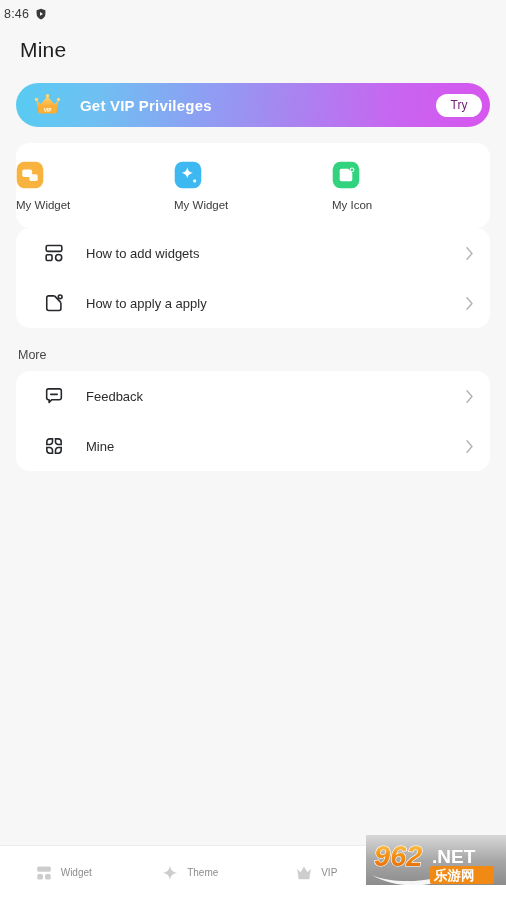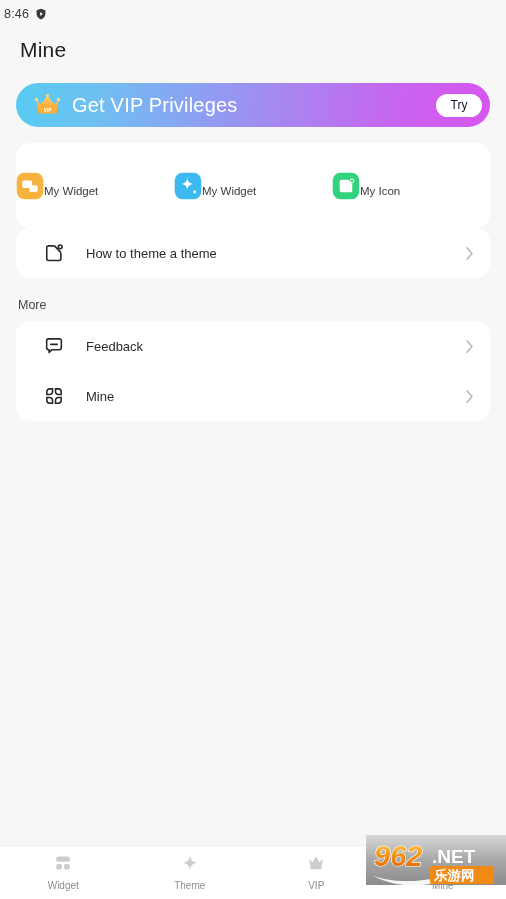--- a/index.html
+++ b/index.html
@@ -45,27 +45,27 @@
     margin:0 16px;
     height:44px;
     border-radius:22px;
     background:linear-gradient(95deg,#58cbf2 0%,#6fc0f2 17%,#8e9ef2 40%,#b07df0 63%,#c964f0 81%,#d755ef 100%);
     display:flex; align-items:center;
     padding:0 8px 0 18px;
     position:relative;
   }
   .crown-wrap { width:27px; height:24px; flex:none; display:block; }
   .vip-text {
-    color:#ffffff; font-size:20px; font-weight:normal;
-    margin-left:11px; letter-spacing:.2px;
+    color:#ffffff; font-size:15px; font-weight:bold;
+    margin-left:19px; letter-spacing:.2px;
   }
   .try-btn {
     margin-left:auto;
     background:#ffffff;
-    color:#0f172a;
+    color:#701a75;
     font-size:12px;
     border:none;
     border-radius:12px;
     width:46px; height:23px;
     line-height:23px;
     text-align:center;
     cursor:pointer;
     font-family:"Liberation Sans", sans-serif;
   }
 
@@ -75,21 +75,21 @@
     border-radius:14px;
     margin:0 16px;
   }
   .quick-card {
     margin-top:16px;
     height:85px;
     display:flex; align-items:center;
   }
   .quick-item {
     flex:1 1 0;
-    display:flex; flex-direction:row; align-items:center;
+    display:flex; flex-direction:column; 
     cursor:pointer;
   }
   .quick-icon { width:28px; height:28px; display:block; }
   .quick-label {
     margin-top:10px;
     font-size:11.5px;
     color:#3c3c3c;
   }
 
   
@@ -120,21 +120,21 @@
   .bottom-nav {
     flex:none;
     height:54px;
     background:#ffffff;
     border-top:1px solid #ededed;
     display:flex; align-items:center;
     position:relative;
   }
   .nav-item {
     flex:1 1 0;
-    display:flex; flex-direction:column; align-items:center; justify-content:center;
+    display:flex; flex-direction:row; align-items:center; justify-content:center;
     gap:8px;
     cursor:pointer;
     height:100%;
   }
   .nav-icon { width:18px; height:18px; display:block; }
   .nav-label { font-size:10px; color:#8c8c8c; }
 
   
   .watermark {
     position:absolute;
@@ -219,30 +219,45 @@
           </svg>
         </span>
         <span class="quick-label">My Icon</span>
       </div>
 
     </div>
 
 
     <div class="card list-card">
 
+      <div class="row">
+        <span>
+          <svg class="row-icon" viewBox="0 0 24 24" fill="none" stroke="#26282c" stroke-width="1.9" aria-hidden="true">
+            <rect x="2.6" y="3" width="18.8" height="7" rx="1.8"></rect>
+            <rect x="2.6" y="14" width="7" height="7" rx="1.5"></rect>
+            <circle cx="17.6" cy="17.5" r="3.7"></circle>
+          </svg>
+        </span>
+        <span class="row-label">How to add widgets</span>
+        <span class="chevron">
+          <svg viewBox="0 0 10 18" fill="none" stroke="#b3b3b3" stroke-width="1.7" stroke-linecap="round" stroke-linejoin="round" width="9" height="15">
+              <polyline points="2,2 8,9 2,16"></polyline>
+            </svg>
+        </span>
+      </div>
 
       <div class="row">
         <span>
           <svg class="row-icon" viewBox="0 0 24 24" fill="none" stroke="#26282c" stroke-width="1.9" stroke-linejoin="round" aria-hidden="true">
             <path d="M20.3 11.6v7.1a2.2 2.2 0 0 1-2.2 2.2H5.5a2.2 2.2 0 0 1-2.2-2.2V5.6a2.2 2.2 0 0 1 2.2-2.2h7.1"></path>
             <path d="M12.6 3.4 20.3 11.6"></path>
             <circle cx="19.4" cy="4.6" r="2.3"></circle>
           </svg>
         </span>
-        <span class="row-label">How to theme a theme</span>
+        <span class="row-label">How to apply a apply</span>
         <span class="chevron">
           <svg viewBox="0 0 10 18" fill="none" stroke="#b3b3b3" stroke-width="1.7" stroke-linecap="round" stroke-linejoin="round" width="9" height="15">
               <polyline points="2,2 8,9 2,16"></polyline>
             </svg>
         </span>
       </div>
 
     </div>
 
     <div class="section-label">More</div>

